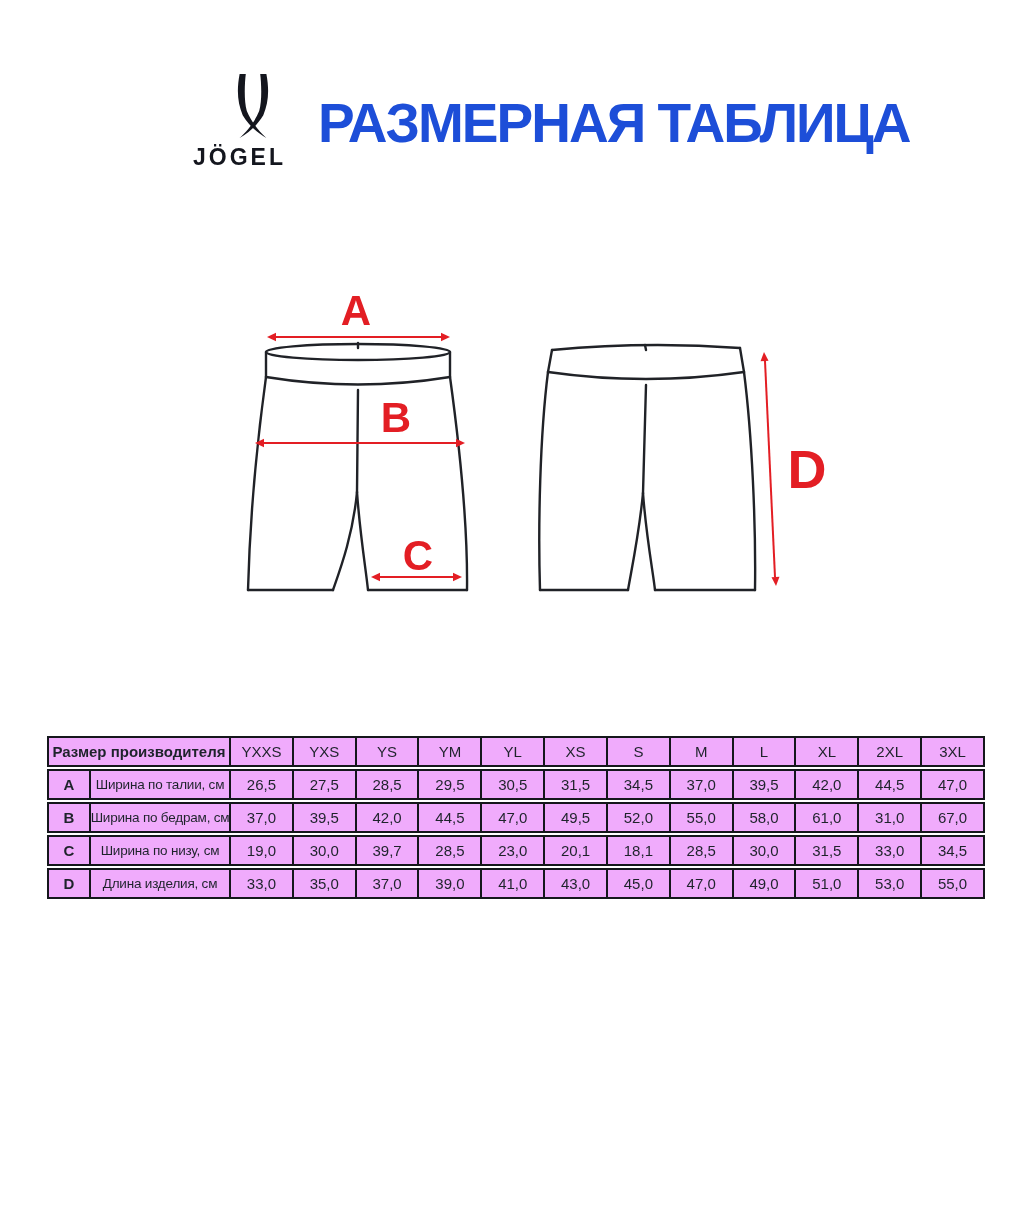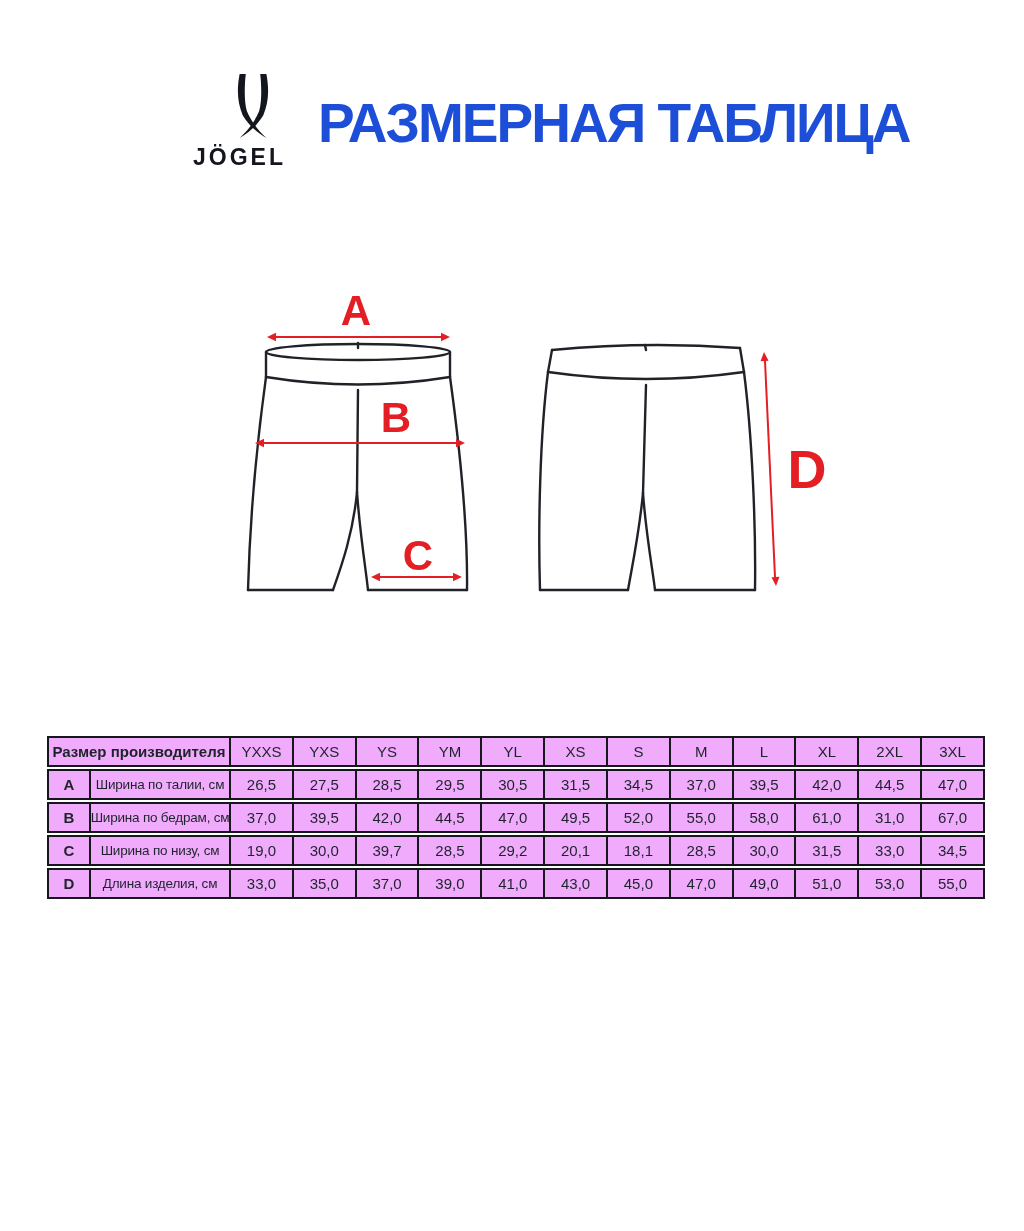--- a/index.html
+++ b/index.html
@@ -153,21 +153,21 @@
       <div class="t-cell c-size">31,0</div>
       <div class="t-cell c-size">67,0</div>
     </div>
     <div class="t-row">
       <div class="t-cell c-letter">C</div>
       <div class="t-cell c-label">Ширина по низу, см</div>
       <div class="t-cell c-size">19,0</div>
       <div class="t-cell c-size">30,0</div>
       <div class="t-cell c-size">39,7</div>
       <div class="t-cell c-size">28,5</div>
-      <div class="t-cell c-size">29,2</div>
+      <div class="t-cell c-size">23,0</div>
       <div class="t-cell c-size">20,1</div>
       <div class="t-cell c-size">18,1</div>
       <div class="t-cell c-size">28,5</div>
       <div class="t-cell c-size">30,0</div>
       <div class="t-cell c-size">31,5</div>
       <div class="t-cell c-size">33,0</div>
       <div class="t-cell c-size">34,5</div>
     </div>
     <div class="t-row">
       <div class="t-cell c-letter">D</div>

